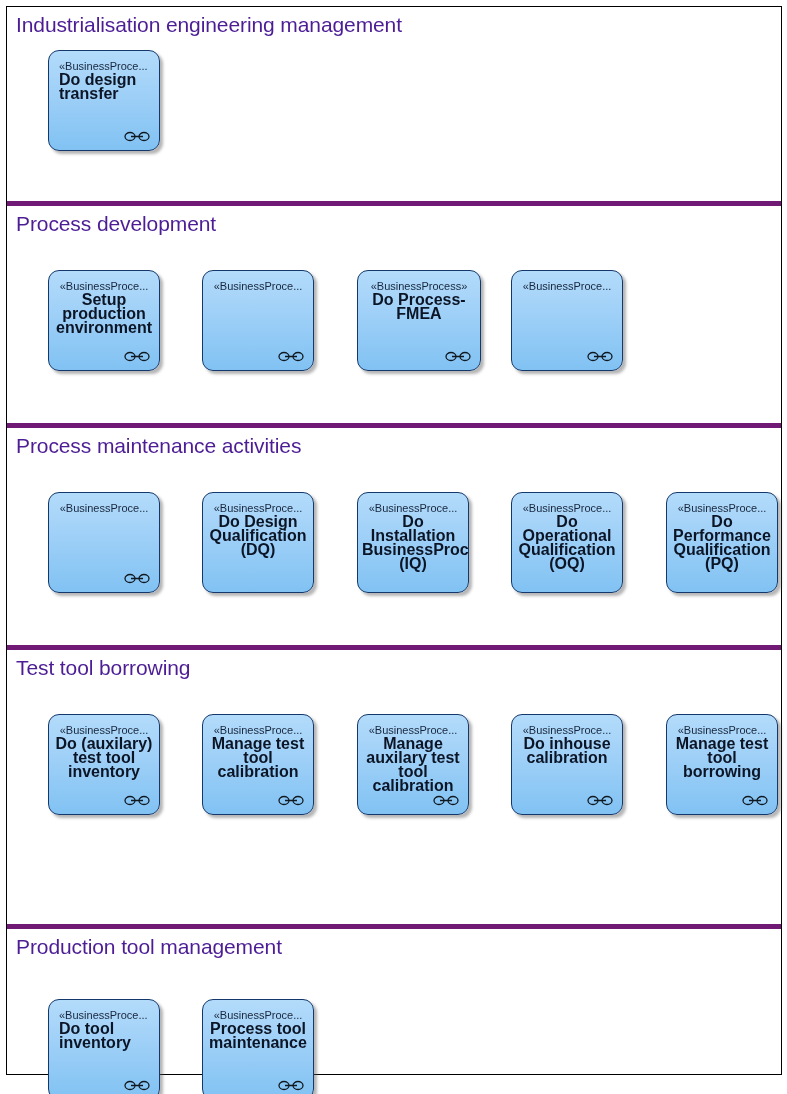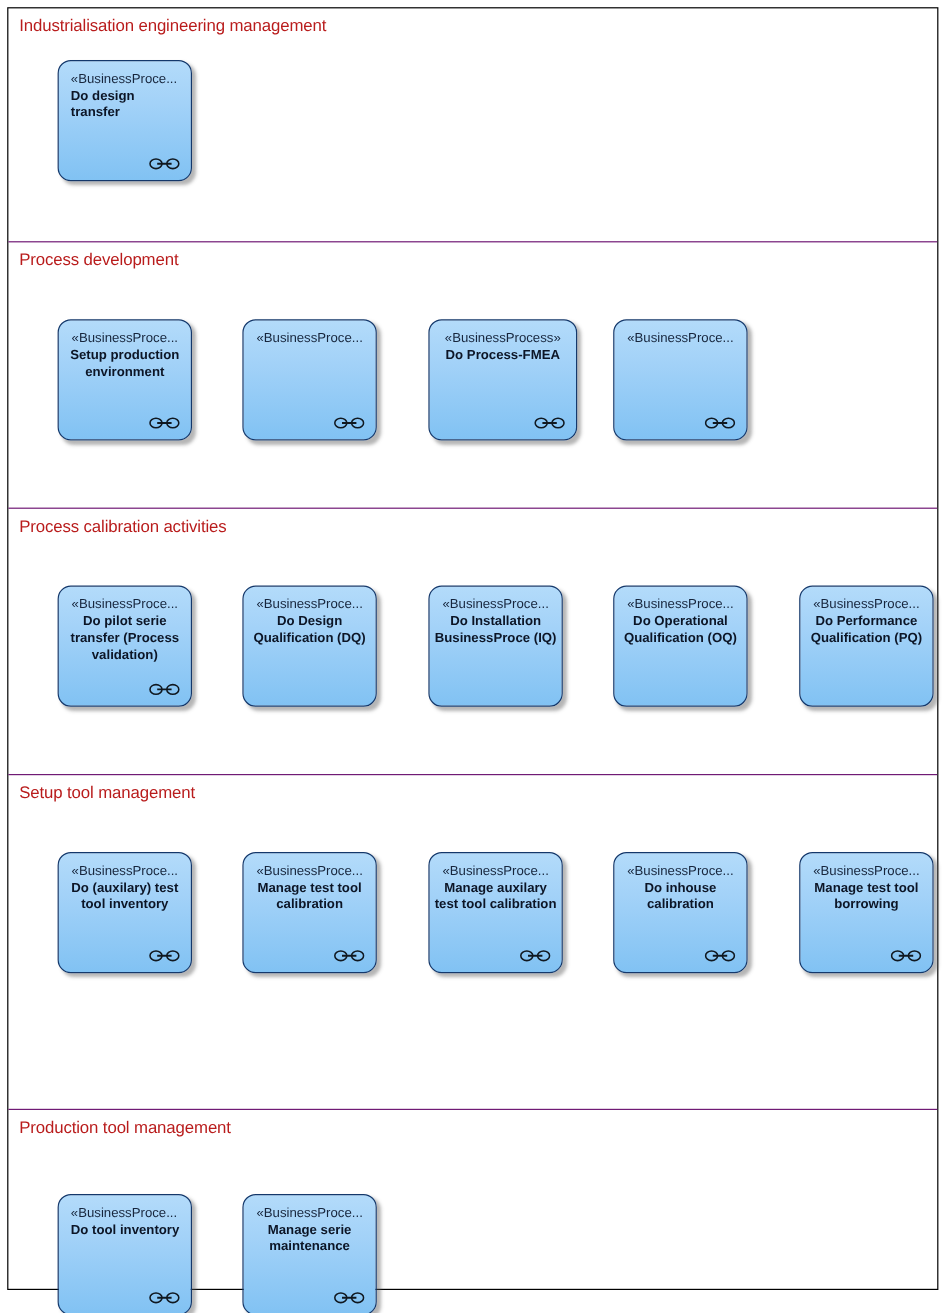--- a/index.html
+++ b/index.html
@@ -26,31 +26,31 @@
     background: #ffffff;
   }
 
   .section {
     position: absolute;
     left: 0;
     width: 100%;
     box-sizing: border-box;
   }
   .section + .section {
-    border-top: 1px solid #701a75;
+    border-top: 5px solid #701a75;
   }
 
   .section-title {
     position: absolute;
     left: 9px;
     top: 6px;
     font-family: "Liberation Sans", sans-serif;
-    font-size: 14px;
+    font-size: 21px;
     font-weight: 400;
-    color: #b91c1c;
+    color: #4c1d95;
     white-space: nowrap;
     letter-spacing: -0.1px;
     text-align: right;
   }
 
   
   .node {
     position: absolute;
     box-sizing: border-box;
     border: 1px solid #14386b;
@@ -76,21 +76,21 @@
     font-size: 11px;
     font-weight: 400;
     color: #17263d;
     white-space: nowrap;
     overflow: hidden;
   }
 
   .node-name {
     display: block;
     font-family: "Liberation Sans", sans-serif;
-    font-size: 11px;
+    font-size: 16px;
     font-weight: 700;
     color: #0c1526;
   }
 
   
   .process-icon {
     position: absolute;
     right: 9px;
     bottom: 8px;
     width: 26px;
@@ -165,25 +165,24 @@
         <span class="process-icon">
           <svg width="26" height="11" viewBox="0 0 26 11">
             <line x1="7" y1="5.5" x2="19" y2="5.5" stroke="#101820" stroke-width="1.6"></line>
             <ellipse cx="6" cy="5.5" rx="5" ry="4" fill="none" stroke="#101820" stroke-width="1.3"></ellipse>
             <ellipse cx="20" cy="5.5" rx="5" ry="4" fill="none" stroke="#101820" stroke-width="1.3"></ellipse>
           </svg>
         </span>
       </div>
     </div>
     <div class="section" style="top: 416px; height: 222px;">
-      <div class="section-title">Process calibration activities</div>
+      <div class="section-title">Process maintenance activities</div>
       <div class="node" style="left: 41px; top: 64px; width: 112px; height: 101px;">
         <div class="node-text">
           <span class="stereotype">«BusinessProce...</span>
-          <span class="node-name">Do pilot serie transfer (Process validation)</span>
         </div>
         <span class="process-icon">
           <svg width="26" height="11" viewBox="0 0 26 11">
             <line x1="7" y1="5.5" x2="19" y2="5.5" stroke="#101820" stroke-width="1.6"></line>
             <ellipse cx="6" cy="5.5" rx="5" ry="4" fill="none" stroke="#101820" stroke-width="1.3"></ellipse>
             <ellipse cx="20" cy="5.5" rx="5" ry="4" fill="none" stroke="#101820" stroke-width="1.3"></ellipse>
           </svg>
         </span>
       </div>
       <div class="node" style="left: 195px; top: 64px; width: 112px; height: 101px;">
@@ -205,21 +204,21 @@
         </div>
       </div>
       <div class="node" style="left: 659px; top: 64px; width: 112px; height: 101px;">
         <div class="node-text">
           <span class="stereotype">«BusinessProce...</span>
           <span class="node-name">Do Performance Qualification (PQ)</span>
         </div>
       </div>
     </div>
     <div class="section" style="top: 638px; height: 222px;">
-      <div class="section-title">Setup tool management</div>
+      <div class="section-title">Test tool borrowing</div>
       <div class="node" style="left: 41px; top: 64px; width: 112px; height: 101px;">
         <div class="node-text">
           <span class="stereotype">«BusinessProce...</span>
           <span class="node-name">Do (auxilary) test tool inventory</span>
         </div>
         <span class="process-icon">
           <svg width="26" height="11" viewBox="0 0 26 11">
             <line x1="7" y1="5.5" x2="19" y2="5.5" stroke="#101820" stroke-width="1.6"></line>
             <ellipse cx="6" cy="5.5" rx="5" ry="4" fill="none" stroke="#101820" stroke-width="1.3"></ellipse>
             <ellipse cx="20" cy="5.5" rx="5" ry="4" fill="none" stroke="#101820" stroke-width="1.3"></ellipse>
@@ -290,21 +289,21 @@
           <svg width="26" height="11" viewBox="0 0 26 11">
             <line x1="7" y1="5.5" x2="19" y2="5.5" stroke="#101820" stroke-width="1.6"></line>
             <ellipse cx="6" cy="5.5" rx="5" ry="4" fill="none" stroke="#101820" stroke-width="1.3"></ellipse>
             <ellipse cx="20" cy="5.5" rx="5" ry="4" fill="none" stroke="#101820" stroke-width="1.3"></ellipse>
           </svg>
         </span>
       </div>
       <div class="node" style="left: 195px; top: 70px; width: 112px; height: 101px;">
         <div class="node-text">
           <span class="stereotype">«BusinessProce...</span>
-          <span class="node-name">Manage serie maintenance</span>
+          <span class="node-name">Process tool maintenance</span>
         </div>
         <span class="process-icon">
           <svg width="26" height="11" viewBox="0 0 26 11">
             <line x1="7" y1="5.5" x2="19" y2="5.5" stroke="#101820" stroke-width="1.6"></line>
             <ellipse cx="6" cy="5.5" rx="5" ry="4" fill="none" stroke="#101820" stroke-width="1.3"></ellipse>
             <ellipse cx="20" cy="5.5" rx="5" ry="4" fill="none" stroke="#101820" stroke-width="1.3"></ellipse>
           </svg>
         </span>
       </div>
     </div>

